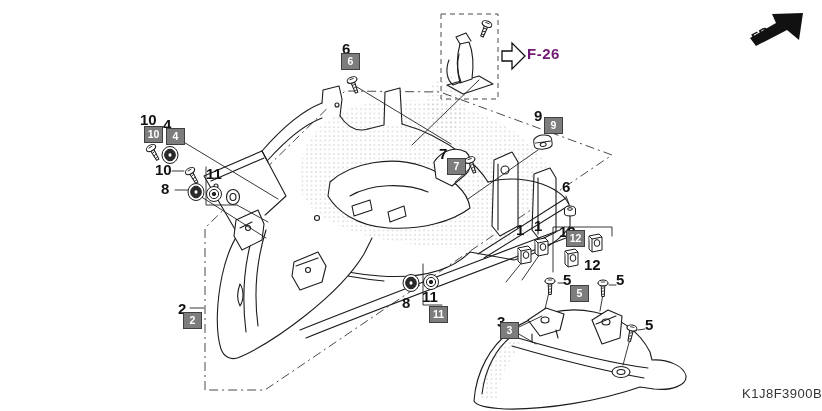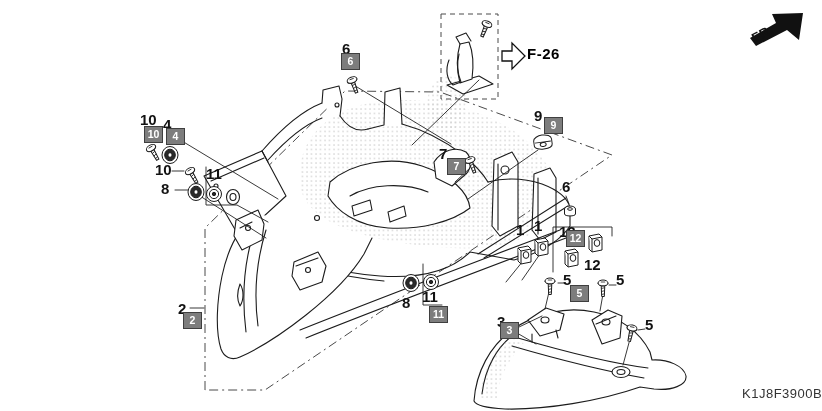--- a/index.html
+++ b/index.html
@@ -11,21 +11,21 @@
   .pl{
     position:absolute;z-index:2;font-size:15px;font-weight:600;color:#121212;
     line-height:15px;letter-spacing:0;user-select:none;
   }
   .bl{
     position:absolute;z-index:3;width:17px;height:15px;background:#7d7d7d;
     border:1px solid #3f3f3f;color:#ffffff;font-size:10.5px;font-weight:700;
     text-align:center;line-height:15px;user-select:none;
   }
   .ref-label{
-    position:absolute;z-index:3;font-size:15px;font-weight:700;color:#000000;
+    position:absolute;z-index:3;font-size:15px;font-weight:700;color:#701a75;
     letter-spacing:.5px;
   }
   .fr-label{
     position:absolute;z-index:3;font-size:13px;font-weight:700;color:#111;
     transform:rotate(-27deg);transform-origin:left top;letter-spacing:.5px;
   }
   .part-code{
     position:absolute;z-index:3;font-size:13px;color:#333;letter-spacing:.5px;
   }
 </style>

